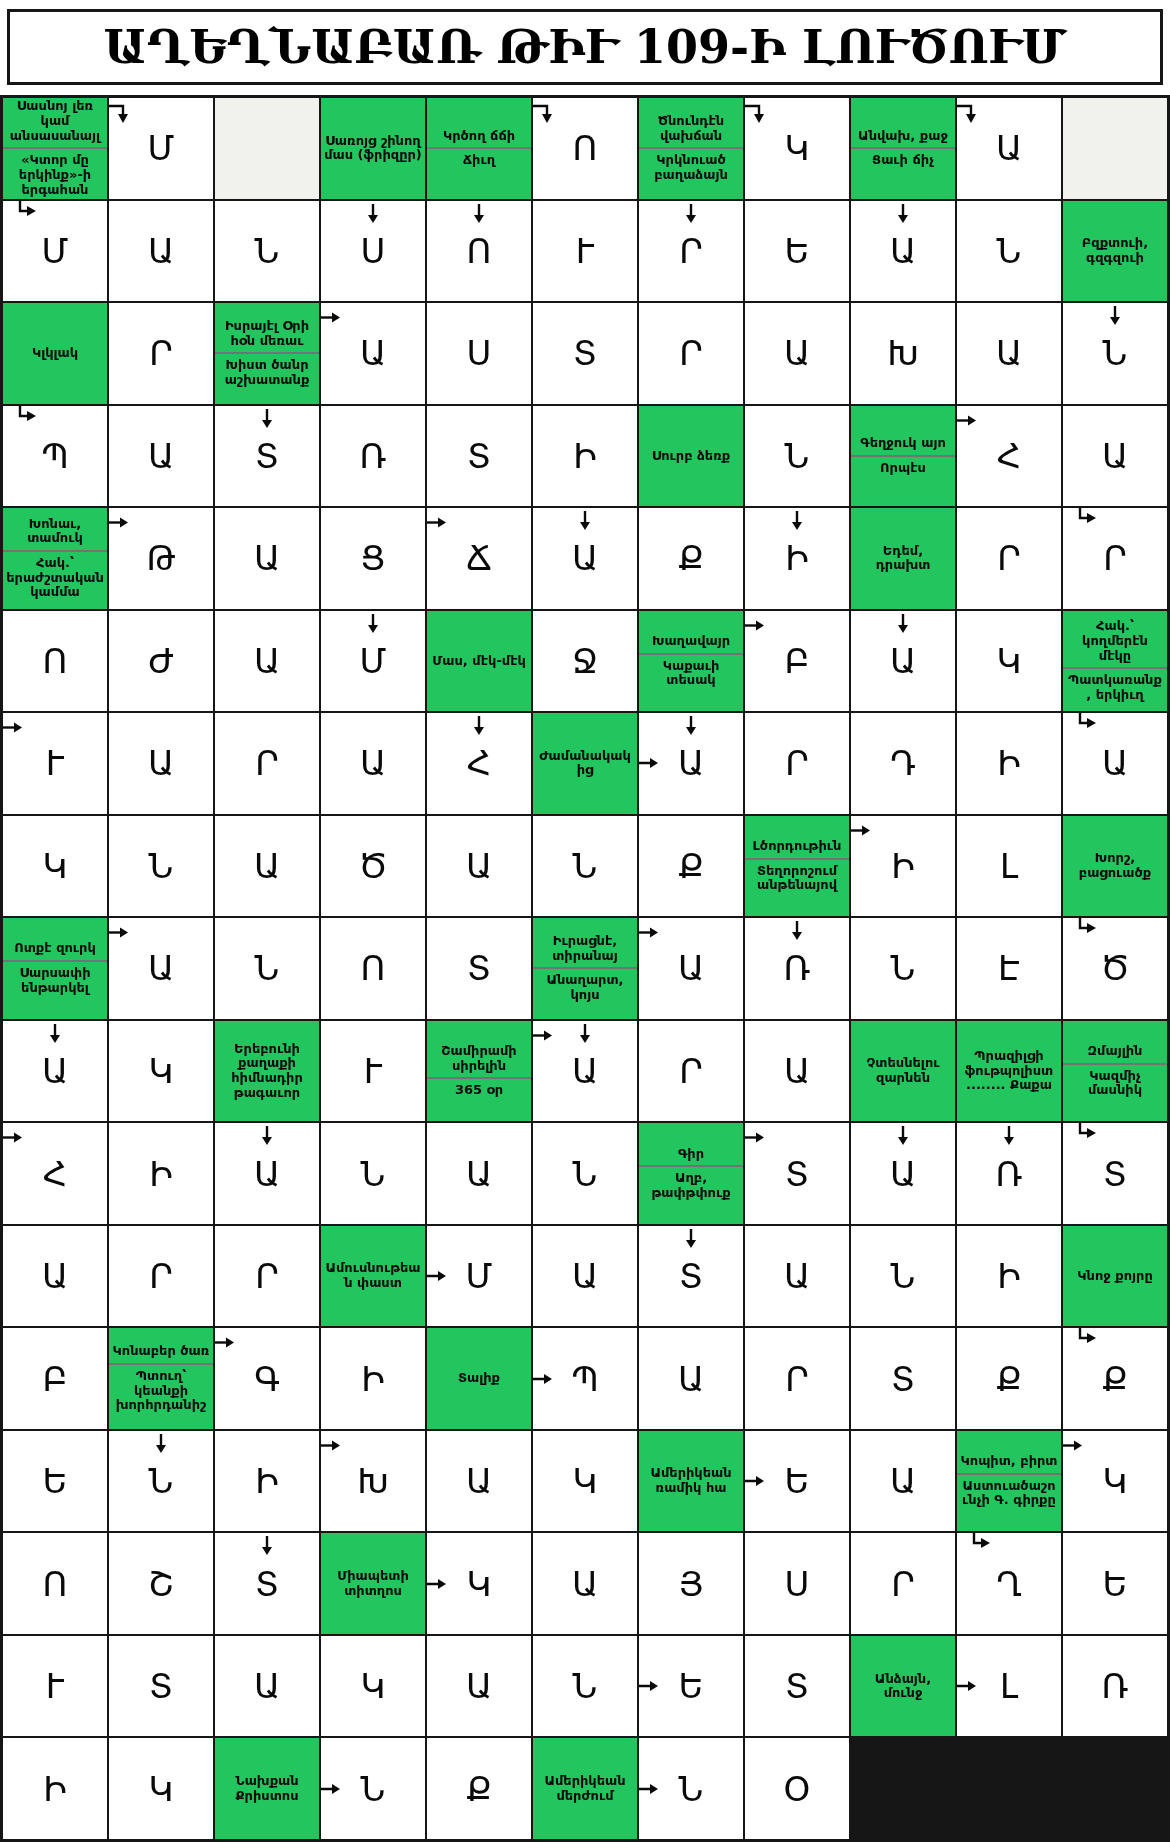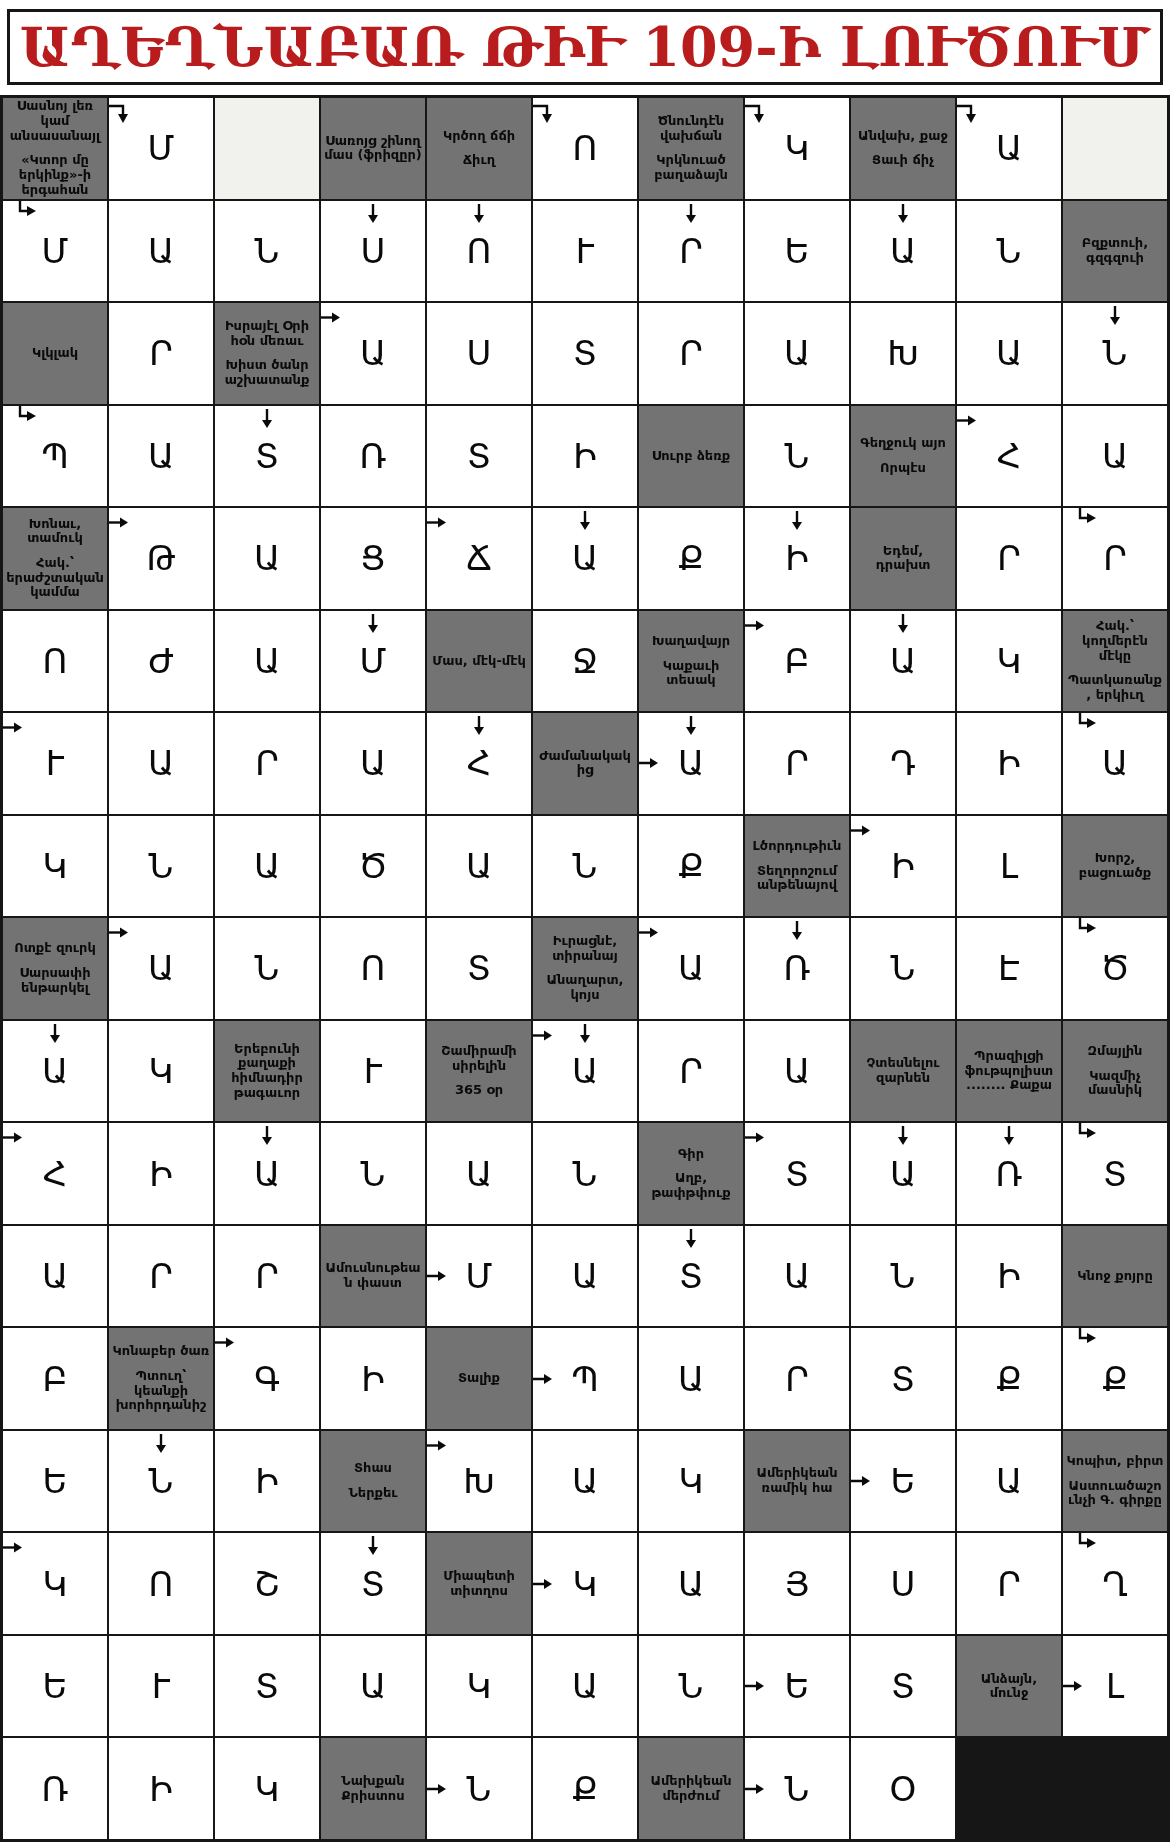--- a/index.html
+++ b/index.html
@@ -2,30 +2,30 @@
 <html><head>
 <meta charset="utf-8">
 <style>
   html,body{margin:0;padding:0;background:#ffffff;}
   .page{position:relative;width:1170px;height:1844px;background:#ffffff;
         font-family:"DejaVu Sans",sans-serif;overflow:hidden;}
   .title-box{position:absolute;left:7px;top:9px;width:1156px;height:76px;
         border:3px solid #161616;background:#ffffff;box-sizing:border-box;
         display:flex;align-items:center;justify-content:center;}
   .title-box h1{margin:0;font-family:"DejaVu Serif","DejaVu Sans",serif;
-        font-size:54px;font-weight:bold;color:#b91c1c;white-space:nowrap;}
+        font-size:46px;font-weight:bold;color:#000000;white-space:nowrap;}
   .grid{position:absolute;left:0;top:95px;width:1170px;height:1747px;
         box-sizing:border-box;border:3px solid #161616;background:#161616;
         display:grid;grid-template-columns:repeat(11,1fr);
         grid-template-rows:repeat(17,1fr);gap:2px;}
   .cell{position:relative;overflow:hidden;}
   .cell.letter{background:#ffffff;display:flex;align-items:center;justify-content:center;}
   .cell.letter .ch{font-size:34px;color:#0a0a0a;line-height:1;}
   .cell.blank{background:#f1f1ee;}
-  .cell.clue{background:#737373;display:flex;flex-direction:column;justify-content:center;}
+  .cell.clue{background:#22c55e;display:flex;flex-direction:column;justify-content:center;}
   .clue-part{padding:4px 3px;font-size:13px;font-weight:bold;line-height:1.13;
         text-align:center;color:#0a0a0a;overflow-wrap:break-word;}
   .clue-part + .clue-part{border-top:2px solid #737373;}
   .ar{position:absolute;line-height:0;z-index:2;}
   .ar svg{display:block;}
   .ar.d{top:3px;left:50%;transform:translateX(-50%);}
   .ar.rt{top:9px;left:0;}
   .ar.rm{top:50%;left:0;transform:translateY(-50%);}
   .ar.cd{top:4px;left:-1px;}
   .ar.br{top:-1px;left:12px;}
@@ -763,24 +763,20 @@
         <span class="ar d">
           <svg width="11" height="20" viewBox="0 0 11 20">
             <line x1="5.5" y1="0" x2="5.5" y2="12" stroke="#0a0a0a" stroke-width="2.4"></line>
             <polygon points="0.5,11 10.5,11 5.5,19" fill="#0a0a0a"></polygon>
           </svg>
         </span>
       </div>
       <div class="cell letter">
         <span class="ch">Ի</span>
       </div>
-      <div class="cell clue">
-        <div class="clue-part">Տհաս</div>
-        <div class="clue-part">Ներքեւ</div>
-      </div>
       <div class="cell letter">
         <span class="ch">Խ</span>
         <span class="ar rt">
           <svg width="20" height="11" viewBox="0 0 20 11">
             <line x1="0" y1="5.5" x2="12" y2="5.5" stroke="#0a0a0a" stroke-width="2.4"></line>
             <polygon points="11,0.5 11,10.5 19,5.5" fill="#0a0a0a"></polygon>
           </svg>
         </span>
       </div>
       <div class="cell letter">

